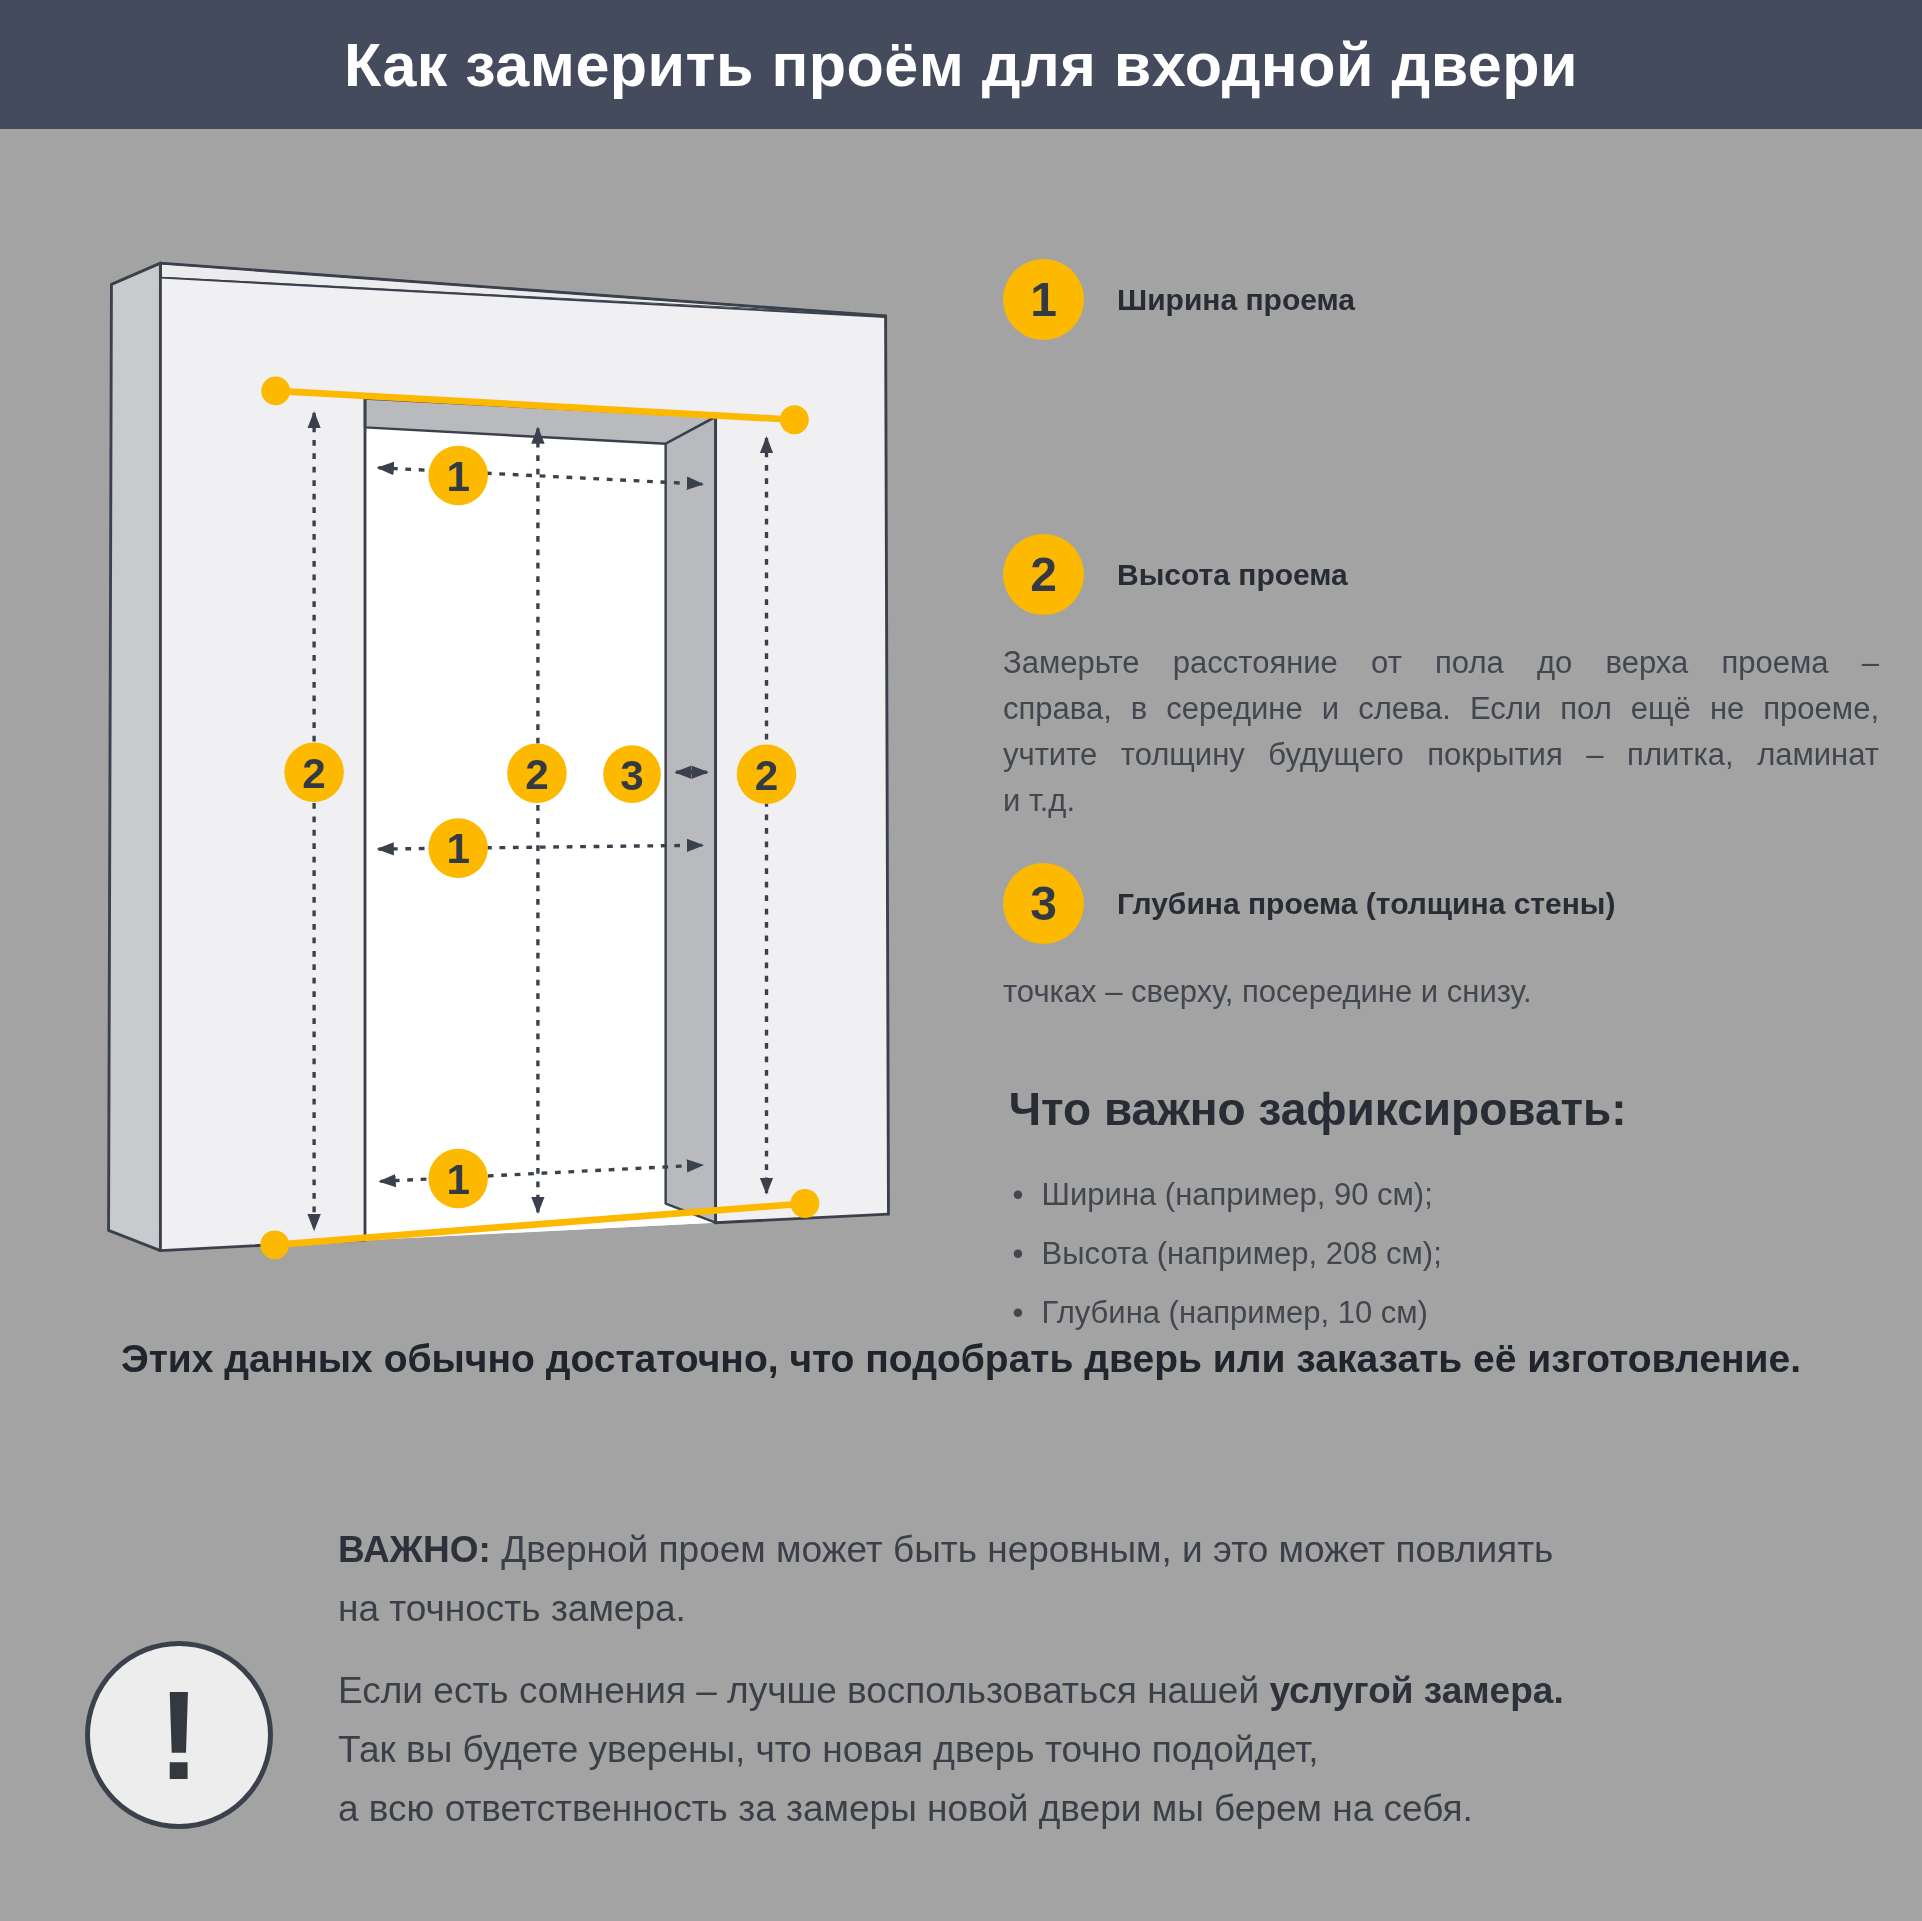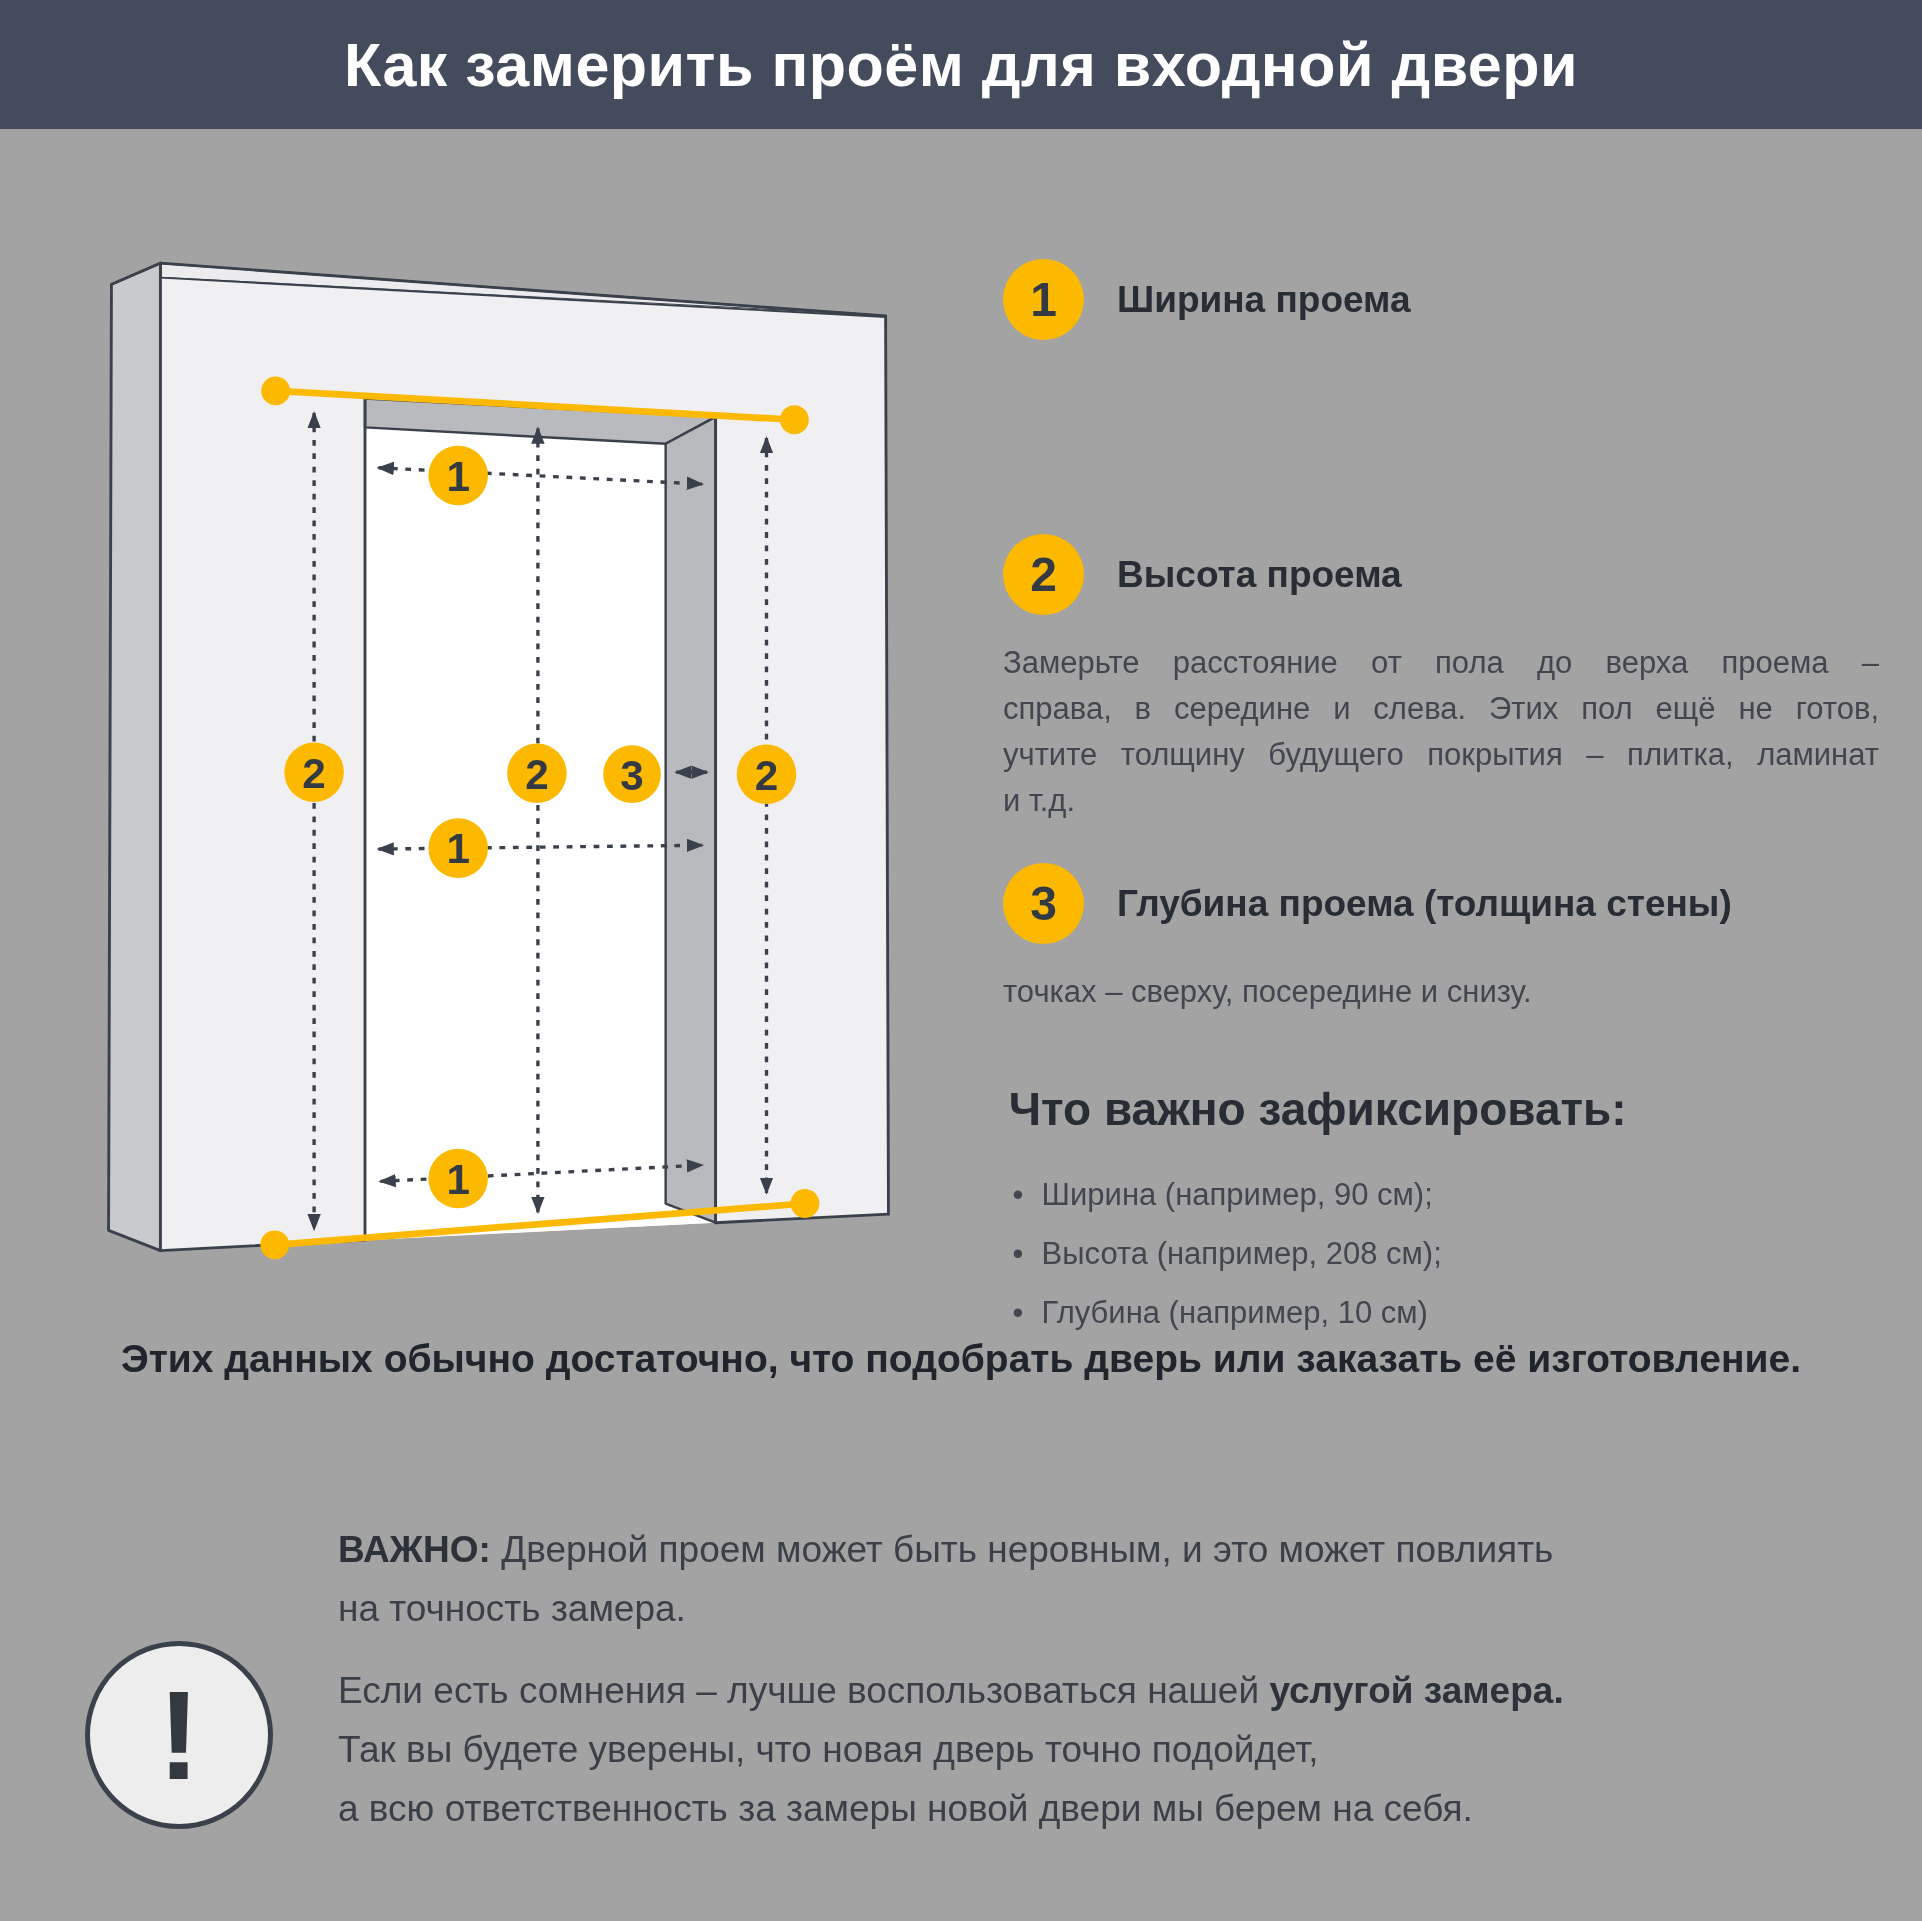--- a/index.html
+++ b/index.html
@@ -13,21 +13,21 @@
 
   
   #diagram{position:absolute;left:0;top:0;}
 
   
   .col{position:absolute;left:1003px;width:876px;}
   .sec-head{display:flex;align-items:center;gap:33px;}
   .numcircle{width:81px;height:81px;border-radius:50%;background:#fcb900;flex:0 0 auto;
              display:flex;align-items:center;justify-content:center;
              font-size:48px;font-weight:bold;color:#343a44;}
-  .sec-title{font-size:37px;font-weight:bold;color:#272c35;}
+  .sec-title{font-size:30px;font-weight:bold;color:#272c35;}
   .sec-body{margin-top:25px;font-size:31px;line-height:46px;color:#42464f;}
   .sec-body .ln{white-space:nowrap;}
   .sec-body .ln.stretch{white-space:normal;text-align:justify;text-align-last:justify;}
 
   .check-title{font-size:46px;font-weight:bold;color:#272c35;padding-left:5.8px;}
   .check-items{margin-top:29px;padding-left:9.6px;}
   .check-item{font-size:31px;line-height:59px;color:#42464f;display:flex;}
   .check-item .dot{width:29px;flex:0 0 auto;color:#42464f;}
 
   
@@ -126,21 +126,21 @@
     </div>
   </div>
 
   <div class="col" style="top:534px;">
     <div class="sec-head">
       <div class="numcircle">2</div>
       <div class="sec-title">Высота проема</div>
     </div>
     <div class="sec-body">
       <div class="ln stretch">Замерьте расстояние от пола до верха проема –</div>
-      <div class="ln stretch">справа, в середине и слева. Этих пол ещё не готов,</div>
+      <div class="ln stretch">справа, в середине и слева. Если пол ещё не проеме,</div>
       <div class="ln stretch">учтите толщину будущего покрытия – плитка, ламинат</div>
       <div class="ln">и т.д.</div>
     </div>
   </div>
 
   <div class="col" style="top:863px;">
     <div class="sec-head">
       <div class="numcircle">3</div>
       <div class="sec-title">Глубина проема (толщина стены)</div>
     </div>

